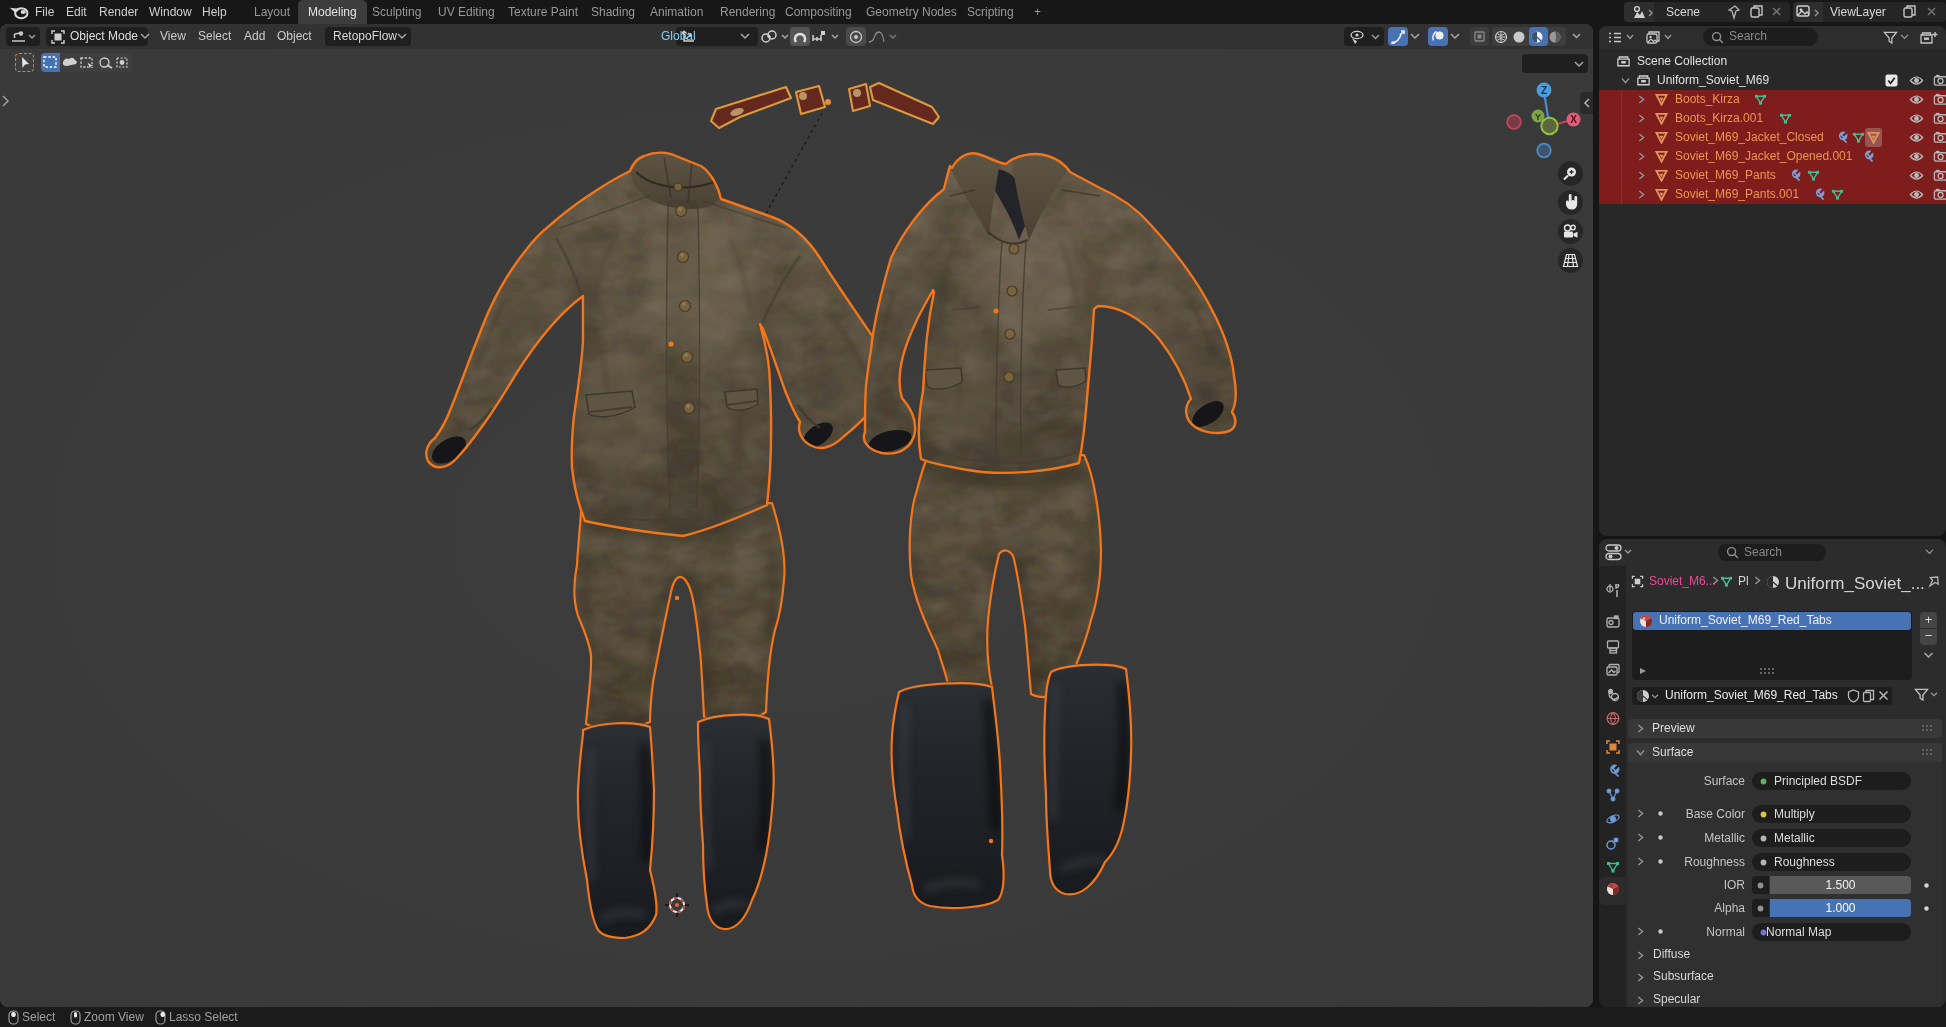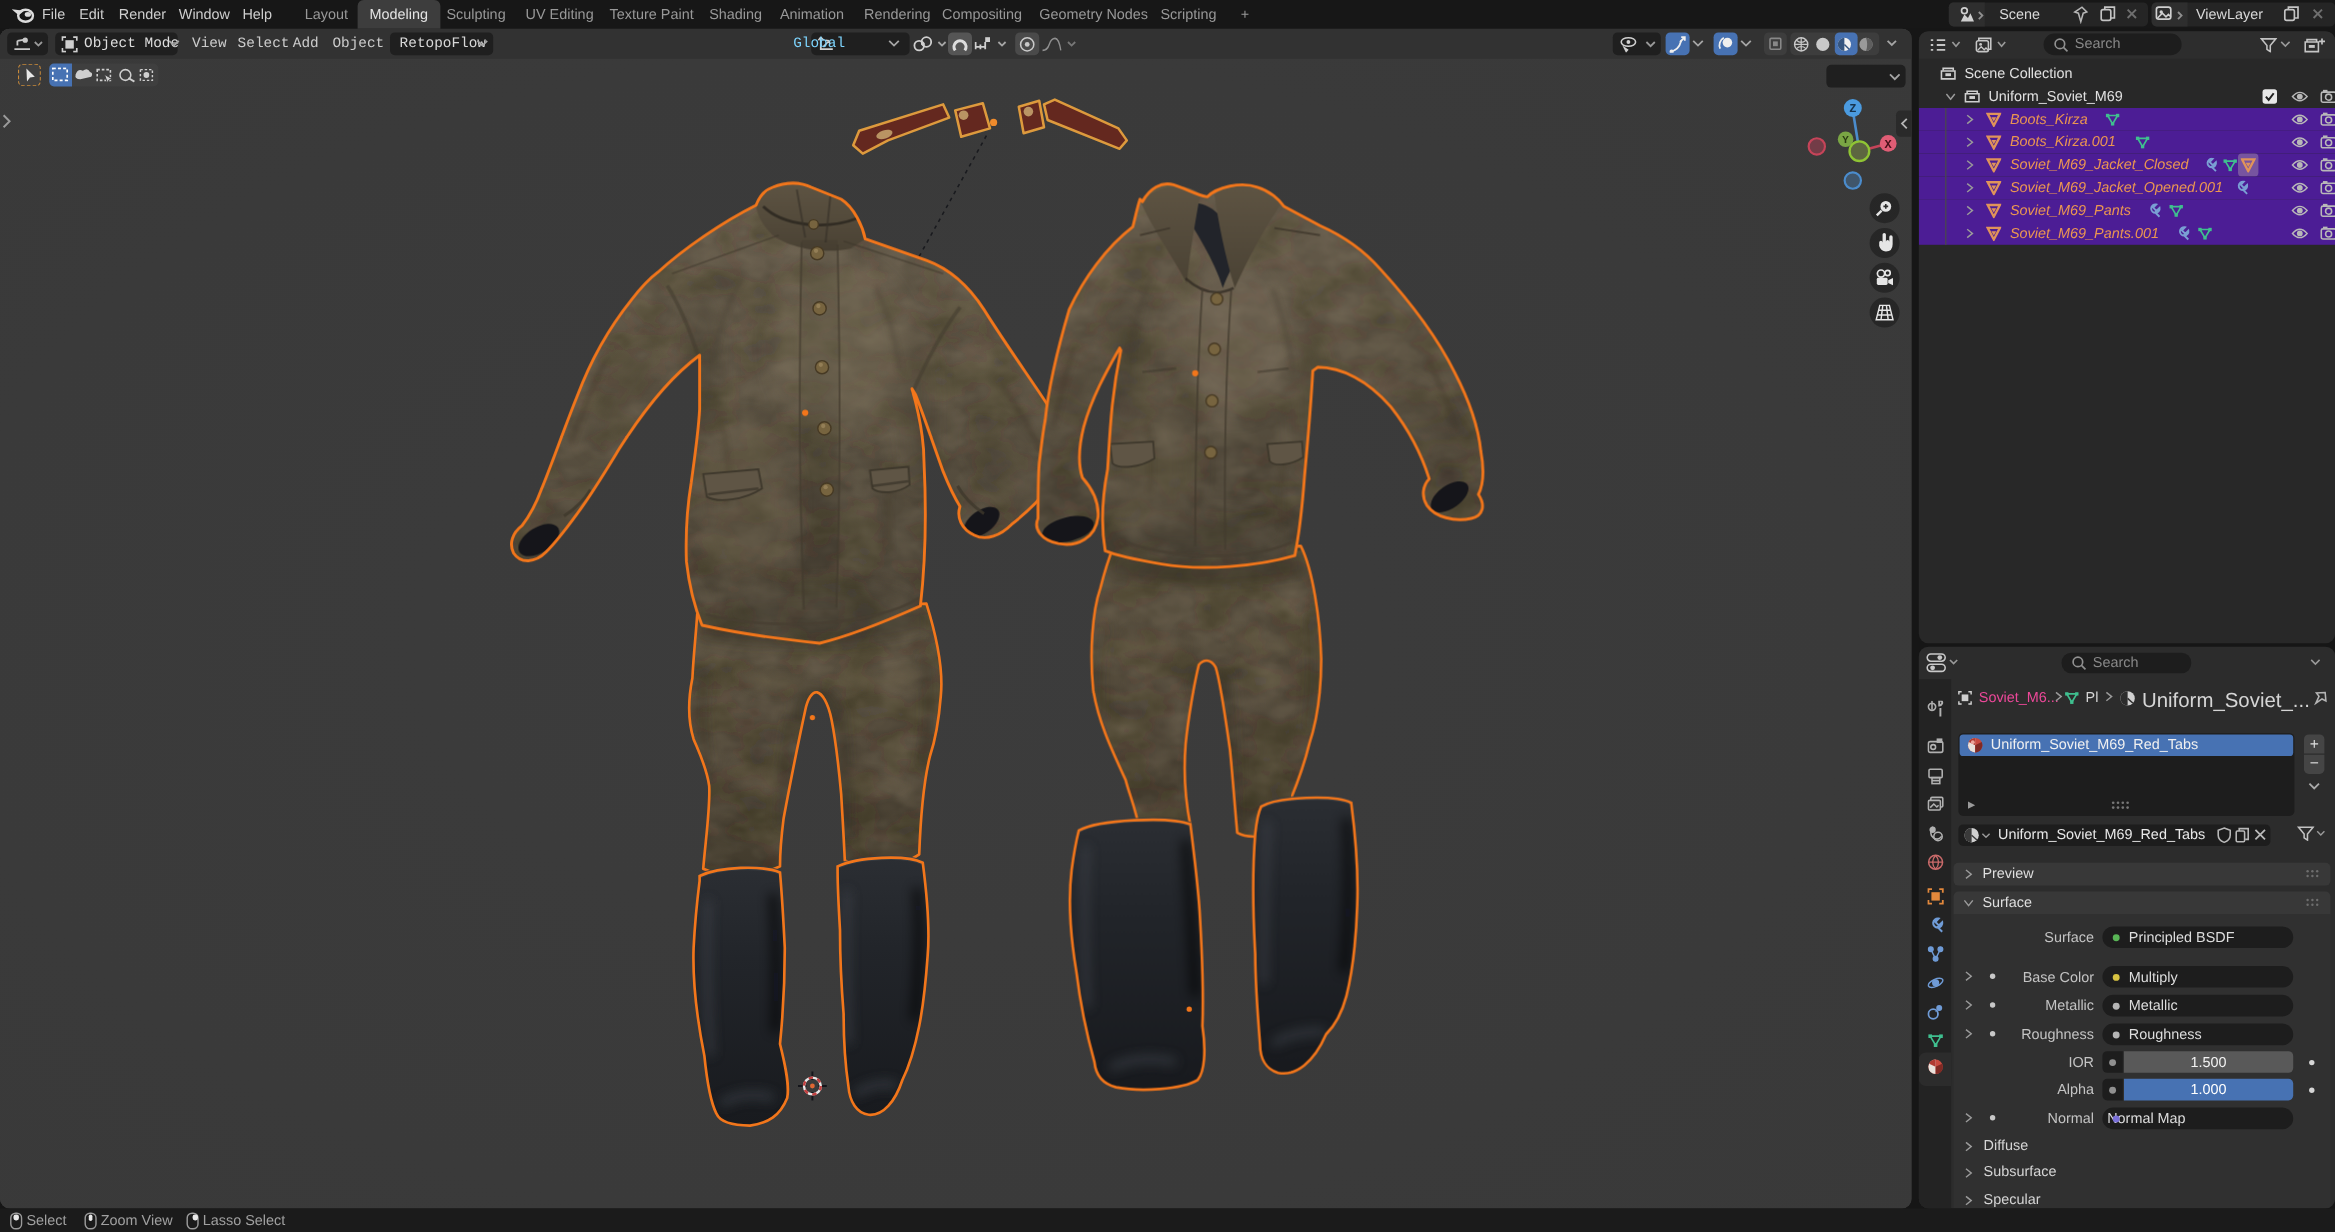--- a/index.html
+++ b/index.html
@@ -8,34 +8,34 @@
   .abs { position:absolute; }
   #root { position:absolute; left:0; top:0; width:1946px; height:1027px; background:#161616; }
 
   
   #topbar { position:absolute; left:0; top:0; width:1946px; height:24px; background:#171717; color:#c2c2c2; font-size:12px; }
   .menu-item { position:absolute; top:4px; line-height:16px; color:#cecece; }
   .wtab { position:absolute; top:0; height:24px; line-height:24px; color:#989898; font-size:12px; padding:0 10px; border-radius:5px 5px 0 0; }
   .wtab.active { background:#3d3d3d; color:#e3e3e3; }
 
   
-  #viewport { position:absolute; left:0; top:24px; width:1593px; height:983px; background:#3b3b3b; border-radius:8px; overflow:hidden;font-family:Liberation Mono, monospace; }
+  #viewport { position:absolute; left:0; top:24px; width:1593px; height:983px; background:#3b3b3b; border-radius:8px; overflow:hidden; }
   #vpheader { position:absolute; left:0; top:0; width:100%; height:25px; background:#323232; }
   .hbtn { position:absolute; top:3px; height:19px; background:#1f1f1f; border-radius:4px; color:#d4d4d4; font-size:12px; line-height:19px; }
   .htext { position:absolute; top:4px; font-size:12px; color:#cccccc; line-height:17px; }
 
   
   #stats { position:absolute; left:10px; top:68px; color:#e8e8e8; font-size:12px; line-height:16.5px; text-shadow:0 1px 2px rgba(0,0,0,.45); }
   #stats .lbl { display:inline-block; width:54px; }
 
   
   #outliner { position:absolute; left:1599px; top:26px; width:347px; height:510px; background:#282828; border-radius:8px; overflow:hidden; }
   #outl-header { position:absolute; left:0; top:0; width:100%; height:23px; background:#2d2d2d; }
   .orow { position:absolute; left:0; width:100%; height:19px; font-size:12px; line-height:19px; color:#cfcfcf; }
-  .orow.sel { background:#4c1d95; color:#eb9651;font-style:italic; }
+  .orow.sel { background:#7f1d1d; color:#eb9651; }
 
   
   #props { position:absolute; left:1599px; top:539px; width:347px; height:468px; background:#2c2c2c; border-radius:8px; overflow:hidden; }
   #props-tabs { position:absolute; left:0; top:27px; width:27px; height:441px; background:#232323; }
   .pval { position:absolute; left:153px; width:159px; height:18px; background:#1d1d1d; border-radius:9px; color:#dddddd; font-size:12px; line-height:18px; }
   .plabel { position:absolute; width:120px; text-align:right; color:#c3c3c3; font-size:12px; line-height:18px; }
 
   
   #statusbar { position:absolute; left:0; top:1007px; width:1946px; height:20px; background:#1b1b1b; color:#a0a0a0; font-size:12px; line-height:20px; }
 </style>
@@ -1147,21 +1147,21 @@
       </svg>
     <svg class="abs" style="left:38px;top:388px" width="7" height="9">
         <use href="#i-arrR"></use>
       </svg>
     <svg class="abs" style="left:58px;top:389px" width="7" height="7" viewBox="0 0 10 10">
         <use href="#i-dot" fill="#c8c8c8"></use>
       </svg>
     <span class="plabel" style="left:26px;top:384px">Normal</span>
     <div class="pval" style="top:384px"><svg class="abs" style="left:7px;top:5px" width="9" height="9" viewBox="0 0 10 10">
           <use href="#i-dot" fill="#7a70d8"></use>
-        </svg><span style="margin-left:4px">Normal Map</span></div>
+        </svg><span style="margin-left:14px">Normal Map</span></div>
     <svg class="abs" style="left:38px;top:412px" width="7" height="9">
         <use href="#i-arrR"></use>
       </svg>
     <span class="abs" style="left:54px;top:408px;font-size:12px;color:#d5d5d5">Diffuse</span>
     <svg class="abs" style="left:38px;top:434px" width="7" height="9">
         <use href="#i-arrR"></use>
       </svg>
     <span class="abs" style="left:54px;top:430px;font-size:12px;color:#d5d5d5">Subsurface</span>
     <svg class="abs" style="left:38px;top:457px" width="7" height="9">
         <use href="#i-arrR"></use>

